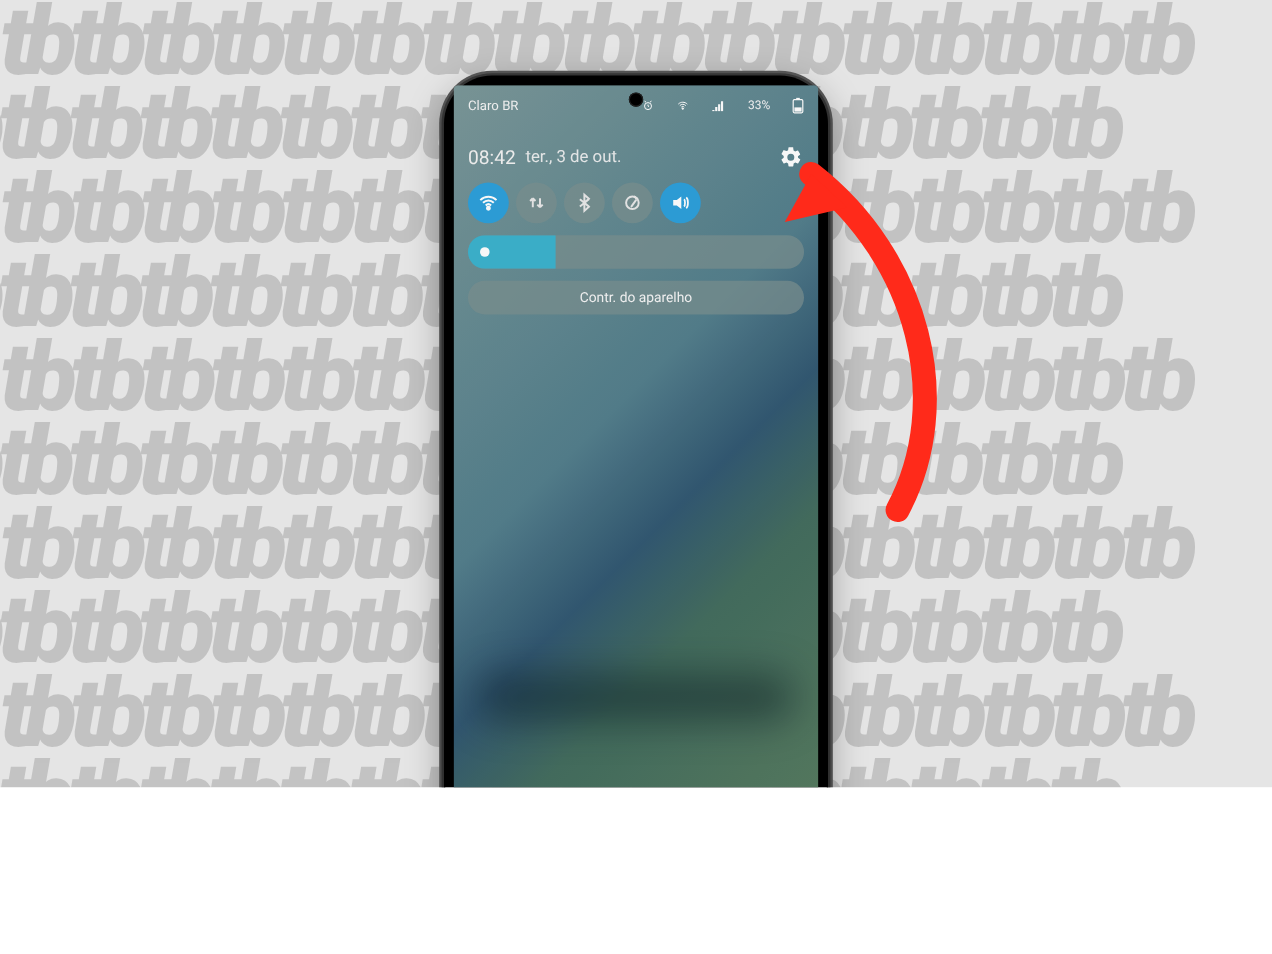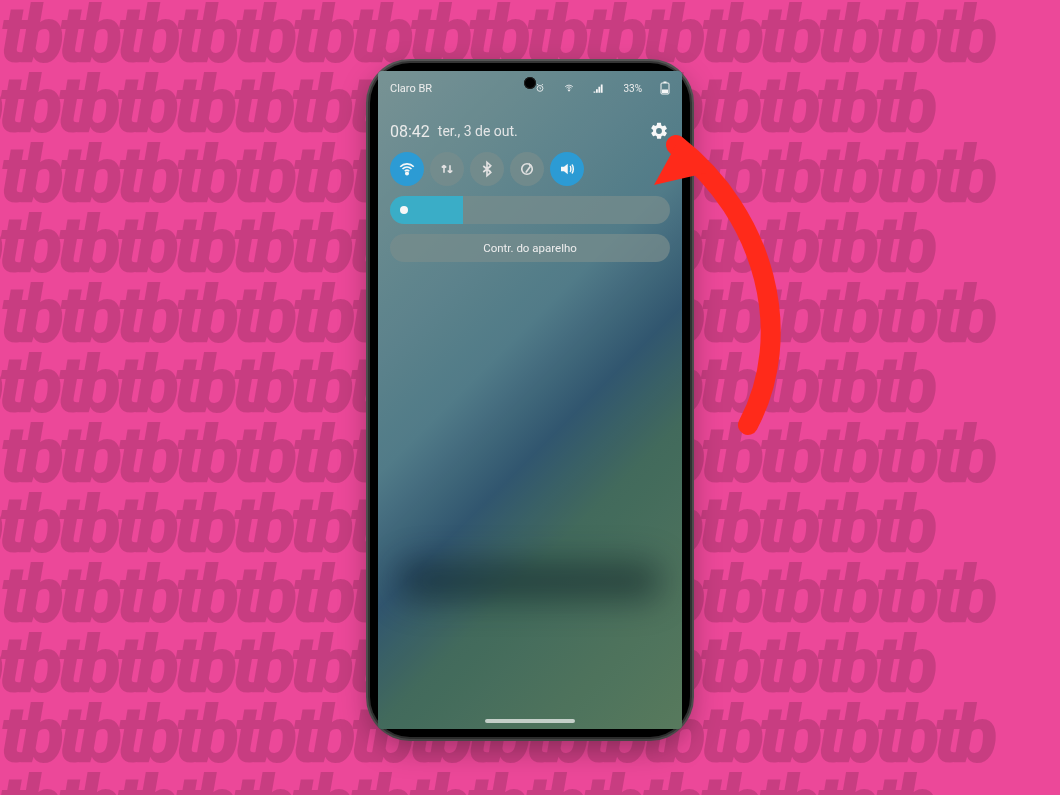--- a/index.html
+++ b/index.html
@@ -1,16 +1,16 @@
 <!DOCTYPE html>
 <html><head>
 <meta charset="utf-8">
 <style>
   html,body{margin:0;padding:0;width:1060px;height:795px;overflow:hidden;font-family:-apple-system,BlinkMacSystemFont,"Segoe UI",Roboto,Arial,sans-serif;}
-  .canvas{position:relative;width:1060px;height:795px;background:#ec4899;overflow:hidden;}
+  .canvas{position:relative;width:1060px;height:656px;background:#e5e5e5;overflow:hidden;}
   
   .pattern{position:absolute;inset:0;opacity:0.15;pointer-events:none;}
   .pattern .row{white-space:nowrap;font-size:80px;font-weight:900;font-style:italic;color:#000;letter-spacing:-6px;line-height:70px;}
   .pattern .row:nth-child(even){margin-left:-60px;}
   
   .phone{position:absolute;left:370px;top:63px;width:320px;height:674px;border-radius:40px;background:#000;box-shadow:0 10px 30px rgba(0,0,0,.35),0 0 0 2px #3a3a3a,0 0 0 4px #5a5a5a;}
   .screen{position:absolute;left:8px;top:8px;right:8px;bottom:8px;border-radius:4px;overflow:hidden;
     background:
       radial-gradient(1200px 900px at -580px 880px, rgba(15,50,80,0.60) 0%, rgba(15,50,80,0.0) 48%),
       linear-gradient(135deg,#77999a 0%,#4d8090 42%,#2d5a78 56%,#3e6f5e 68%,#567f5c 100%);

